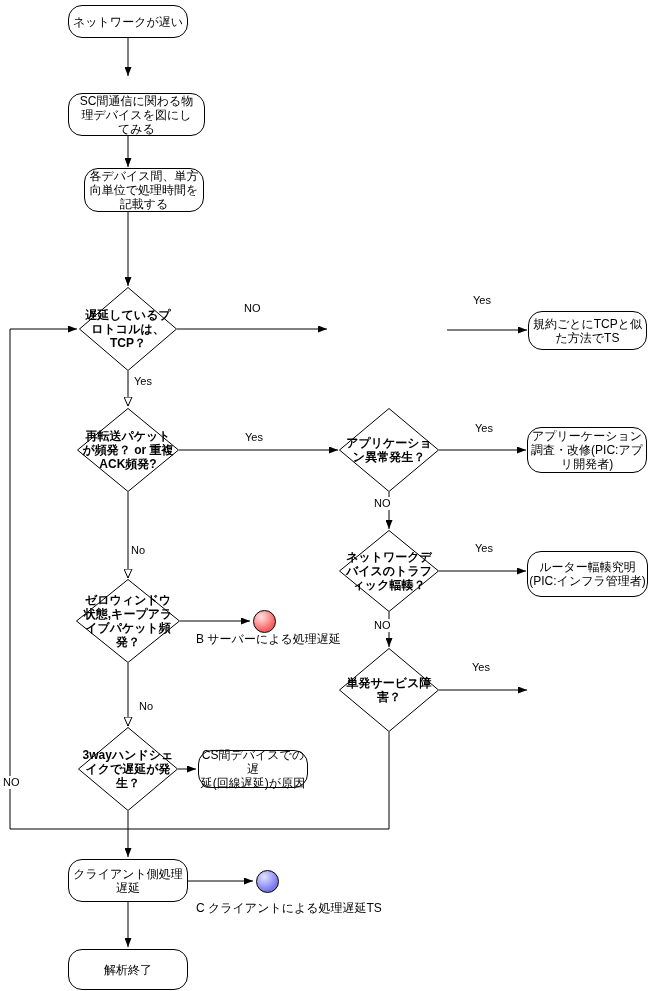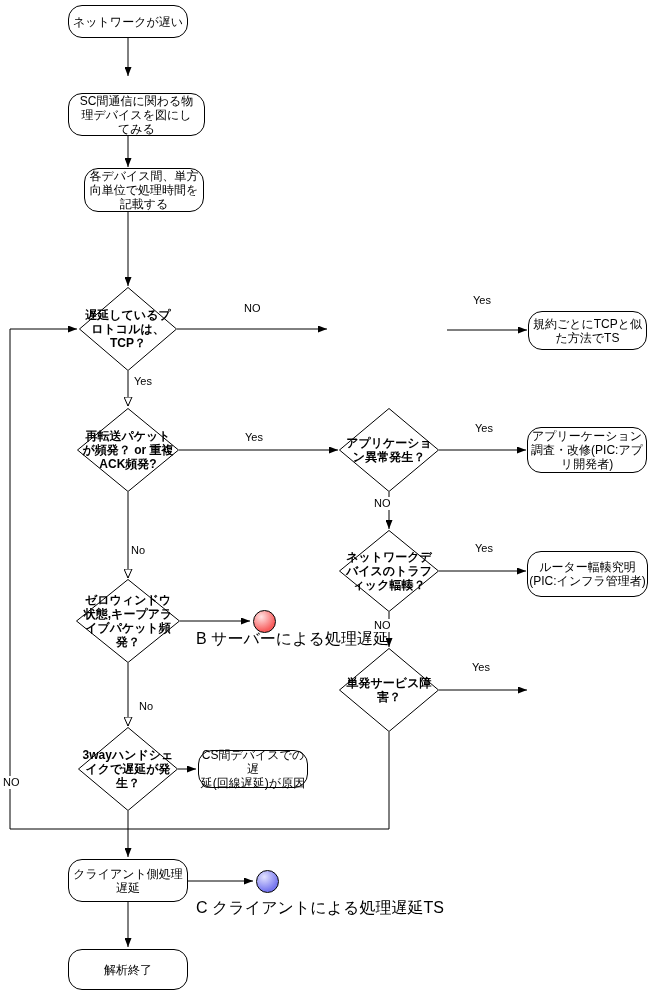--- a/index.html
+++ b/index.html
@@ -15,21 +15,21 @@
   }
   .rect{background:var(--shape-fill,#fff);border:1px solid var(--line,#000);border-radius:14px;text-align:center;}
   .diamond{background:transparent;font-weight:bold;}
   .diamond .dshape{position:absolute;left:0;top:0;width:100%;height:100%;overflow:visible;}
   .diamond polygon{fill:var(--shape-fill,#fff);stroke:var(--line,#000);stroke-width:1;vector-effect:non-scaling-stroke;}
   .node span{position:relative;z-index:2;}
   .elabel{
     position:absolute;font-size:11px;line-height:13px;background:var(--shape-fill,#fff);
     padding:0 2px;z-index:3;
   }
-  .annot{position:absolute;font-size:16px;line-height:14px;z-index:3;}
+  .annot{position:absolute;font-size:12px;line-height:14px;z-index:3;}
   .circle{
     position:absolute;width:23px;height:23px;border-radius:50%;
     border:1px solid var(--line,#000);box-sizing:border-box;z-index:3;
   }
   .circle.red{background:radial-gradient(circle at 35% 28%, #ffe2e2 0%, var(--marker-red,#f85c5c) 70%);}
   .circle.blue{background:radial-gradient(circle at 35% 28%, #e2e2ff 0%, var(--marker-blue,#7676ee) 70%);}
 </style>
 </head>
 <body>
 

